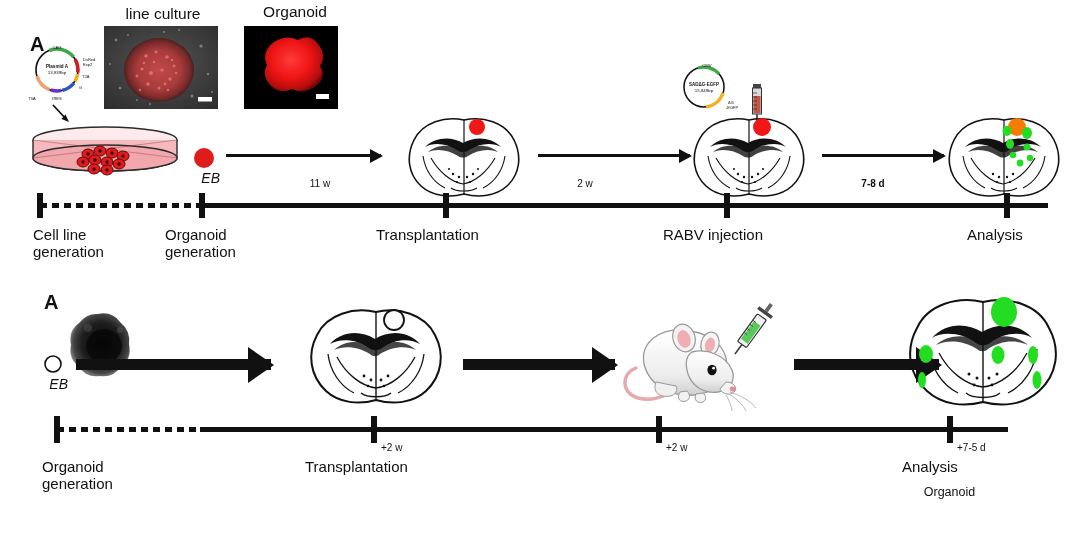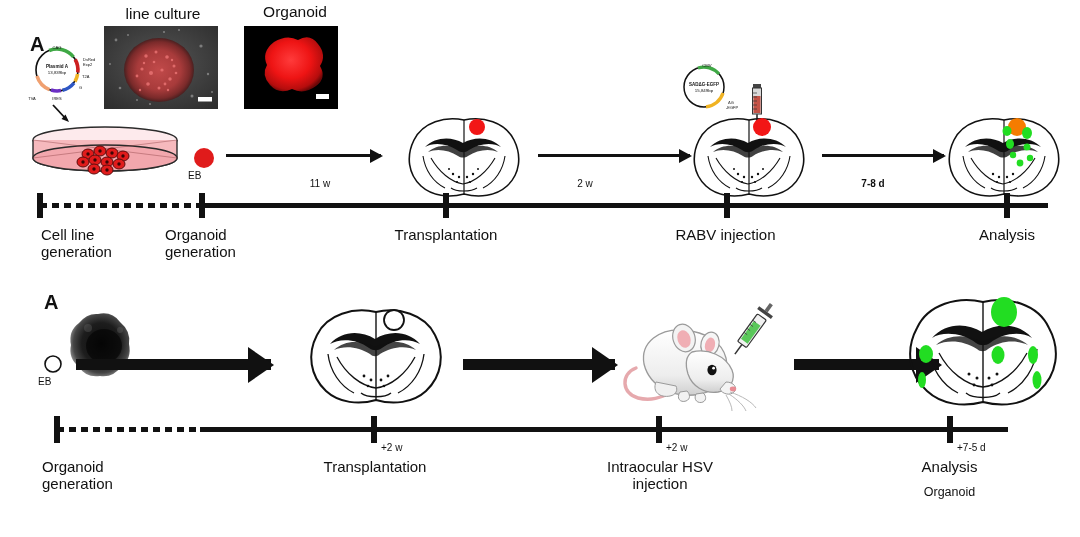--- a/index.html
+++ b/index.html
@@ -16,34 +16,34 @@
 
   .img-caption{font-size:15.5px;text-align:center;line-height:1.1;}
 
   .micrograph{position:absolute;border:0;overflow:hidden;}
 
   
   .tl-line{position:absolute;height:5px;background:#111;}
   .tl-dashed{position:absolute;height:5px;
      background:repeating-linear-gradient(to right,#111 0 7px,transparent 7px 12px);}
   .tl-tick{position:absolute;width:6px;background:#111;}
-  .tl-label{position:absolute;font-size:15px;text-align:center;line-height:1.15;}
+  .tl-label{position:absolute;font-size:15px;text-align:left;line-height:1.15;}
   .tl-dur{position:absolute;font-size:10px;text-align:center;}
 
   
   .arrow-thin{position:absolute;height:3px;background:#111;}
   .arrow-thin::after{content:"";position:absolute;right:-2px;top:50%;
      transform:translateY(-50%);border-left:13px solid #111;
      border-top:7px solid transparent;border-bottom:7px solid transparent;}
   .arrow-fat{position:absolute;height:11px;background:#111;}
   .arrow-fat::after{content:"";position:absolute;right:-3px;top:50%;
      transform:translateY(-50%);border-left:26px solid #111;
      border-top:18px solid transparent;border-bottom:18px solid transparent;}
 
-  .eb-label{position:absolute;font-size:10px;text-align:left;}
+  .eb-label{position:absolute;font-size:14px;text-align:right;font-style:italic;}
   .small-note{position:absolute;font-size:12.5px;text-align:center;}
 
   svg{display:block;overflow:visible;}
 </style>
 </head>
 <body>
 
 <div class="panel" id="panel-top">
 
   <div class="abs panel-letter" style="left:30px;top:34px;">A</div>
@@ -350,21 +350,21 @@
   <div class="tl-tick" style="left:37px;top:193px;height:25px;"></div>
   <div class="tl-tick" style="left:199px;top:193px;height:25px;"></div>
   <div class="tl-tick" style="left:443px;top:193px;height:25px;"></div>
   <div class="tl-tick" style="left:724px;top:193px;height:25px;"></div>
   <div class="tl-tick" style="left:1004px;top:193px;height:25px;"></div>
 
   <div class="tl-dur" style="left:285px;top:178px;width:70px;">11 w</div>
   <div class="tl-dur" style="left:555px;top:178px;width:60px;">2 w</div>
   <div class="tl-dur" style="left:838px;top:178px;width:70px;font-weight:bold;">7-8 d</div>
 
-  <div class="tl-label" style="left:8px;top:226px;width:80px;text-align:left;padding-left:33px;">
+  <div class="tl-label" style="left:0px;top:226px;width:80px;text-align:left;padding-left:33px;">
     <span>Cell line</span><br>
     <span>generation</span>
   </div>
   <div class="tl-label" style="left:163px;top:226px;width:82px;text-align:left;padding-left:2px;">
     <span>Organoid</span><br>
     <span>generation</span>
   </div>
   <div class="tl-label" style="left:376px;top:226px;width:140px;">Transplantation</div>
   <div class="tl-label" style="left:663px;top:226px;width:125px;">RABV injection</div>
   <div class="tl-label" style="left:967px;top:226px;width:80px;">Analysis</div>
@@ -549,22 +549,18 @@
   <div class="tl-dur" style="left:666px;top:174px;width:60px;text-align:left;">+2 w</div>
   <div class="tl-dur" style="left:957px;top:174px;width:70px;text-align:left;">+7-5 d</div>
 
   <div class="tl-label" style="left:20px;top:190px;width:110px;text-align:left;padding-left:22px;">
     <span>Organoid</span><br>
     <span>generation</span>
   </div>
 
   <div class="tl-label" style="left:305px;top:190px;width:140px;">Transplantation</div>
 
-  <div class="tl-label" style="left:585px;top:190px;width:150px;">
-    <span>Intraocular HSV</span><br>
-    <span>injection</span>
-  </div>
 
   <div class="tl-label" style="left:902px;top:190px;width:95px;">Analysis</div>
 
   <div class="small-note" style="left:902px;top:217px;width:95px;">Organoid</div>
 
 </div>
 
 </body></html>

